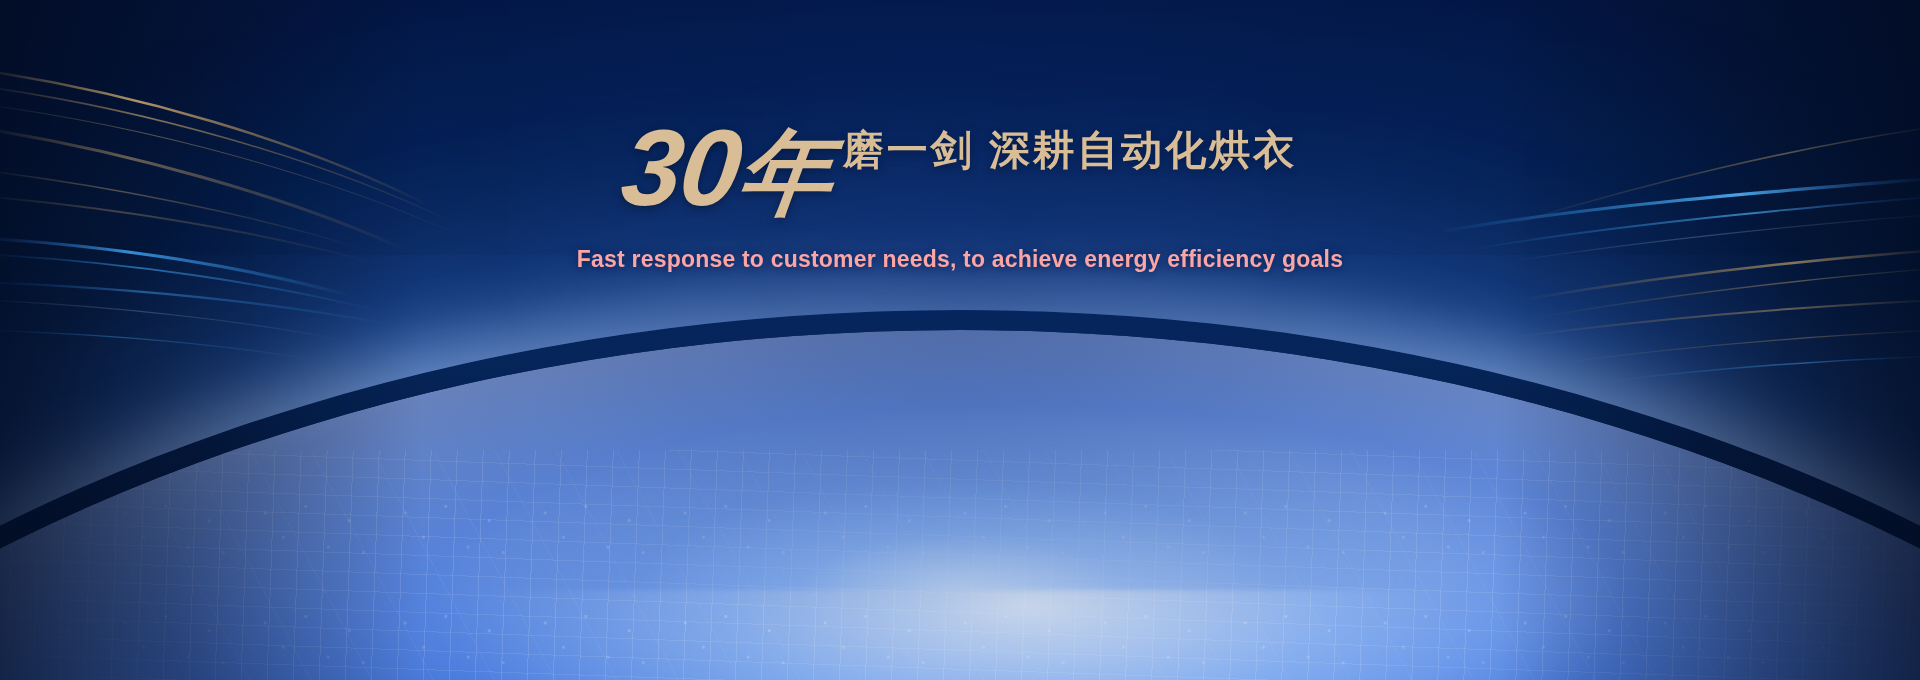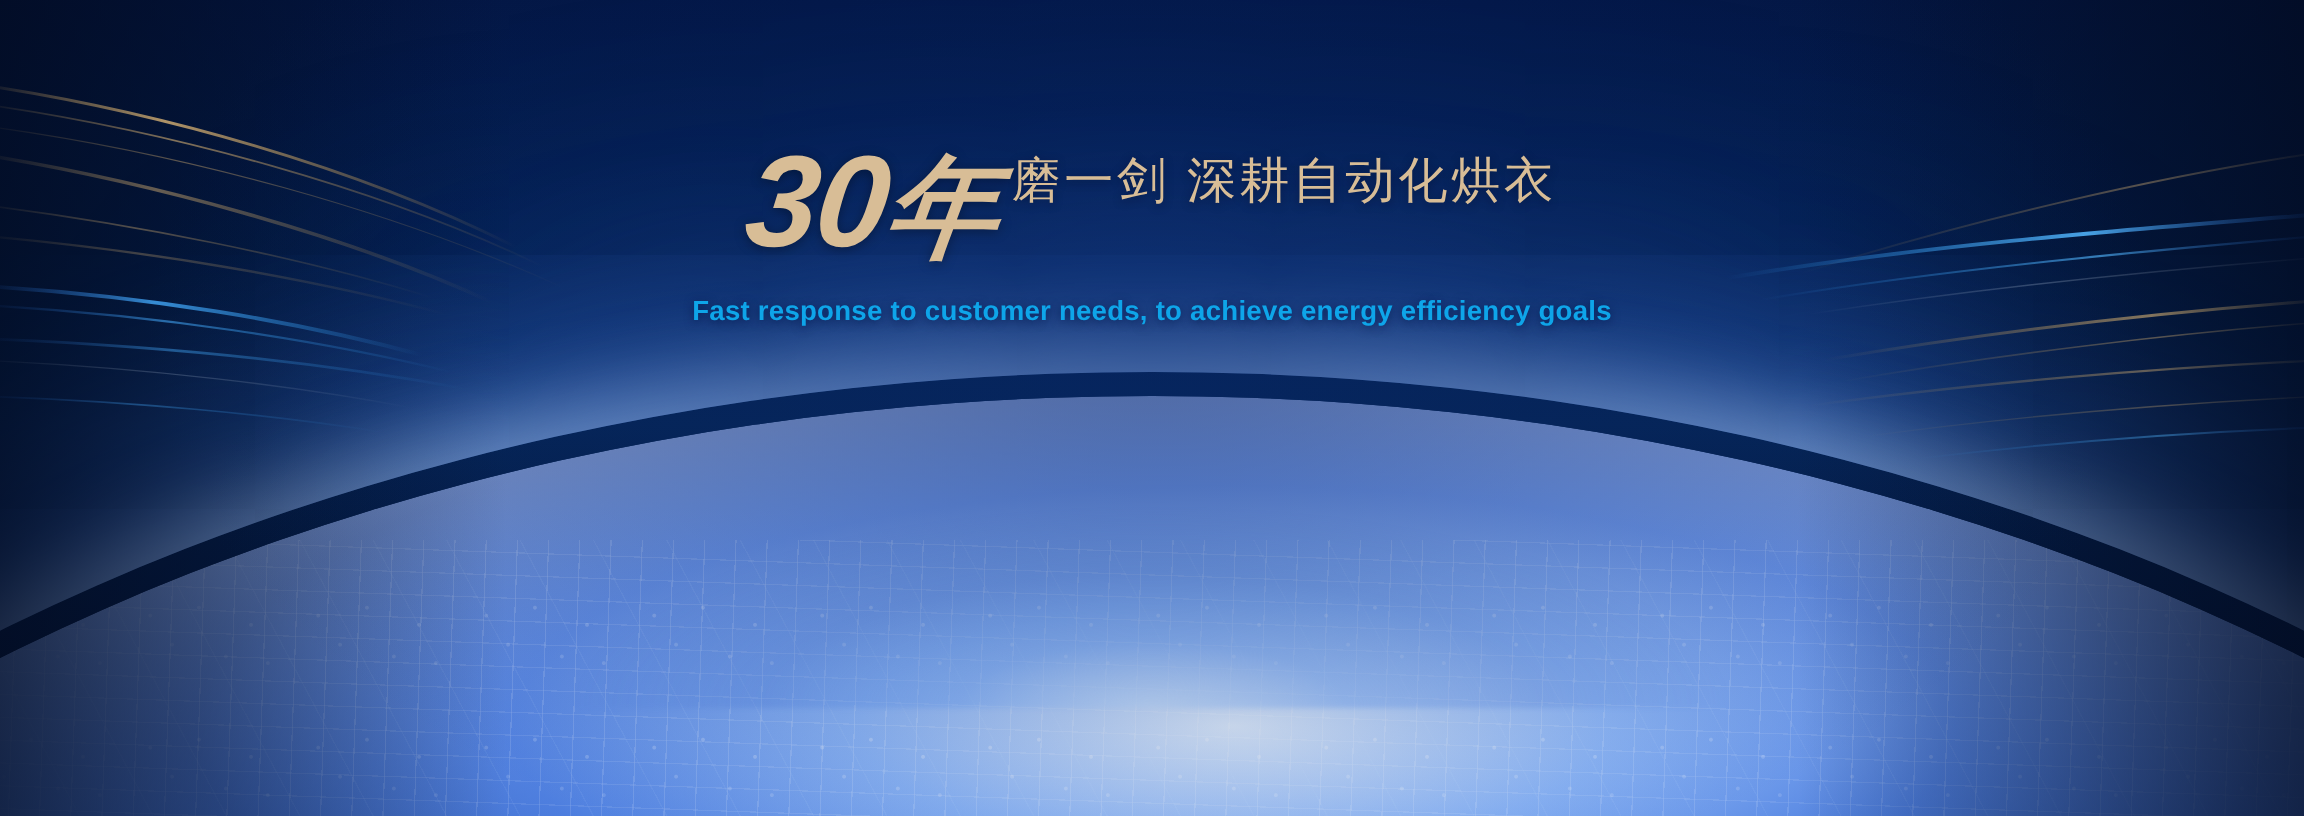--- a/index.html
+++ b/index.html
@@ -115,40 +115,40 @@
   }
   .years .num{font-size:108px;}
   .years .cn{font-size:94px; font-style:italic; letter-spacing:0;}
   .gold-lines{
     text-align:left;
     margin-left:8px;
     padding-top:6px;
   }
   .gold-line{
     font-size:41px;
-    font-weight:normal;
+    font-weight:bold;
     color:#d8bd96;
     letter-spacing:3px;
     line-height:1.38;
     white-space:nowrap;
     text-shadow:0 2px 8px rgba(0,10,40,.45);
   }
   .white-line{
     margin-top:14px;
     font-size:41px;
     font-weight:bold;
     color:#ffffff;
     letter-spacing:5px;
     text-shadow:0 2px 12px rgba(0,20,70,.65);
   }
   .english{
     margin-top:26px;
     font-size:23px;
     font-weight:bold;
-    color:#0ea5e9;
+    color:#fca5a5;
     letter-spacing:.2px;
     text-shadow:0 1px 8px rgba(0,20,70,.7);
   }
 </style>
 </head>
 <body>
 
 <div class="banner">
 
   <div class="sky"></div>

